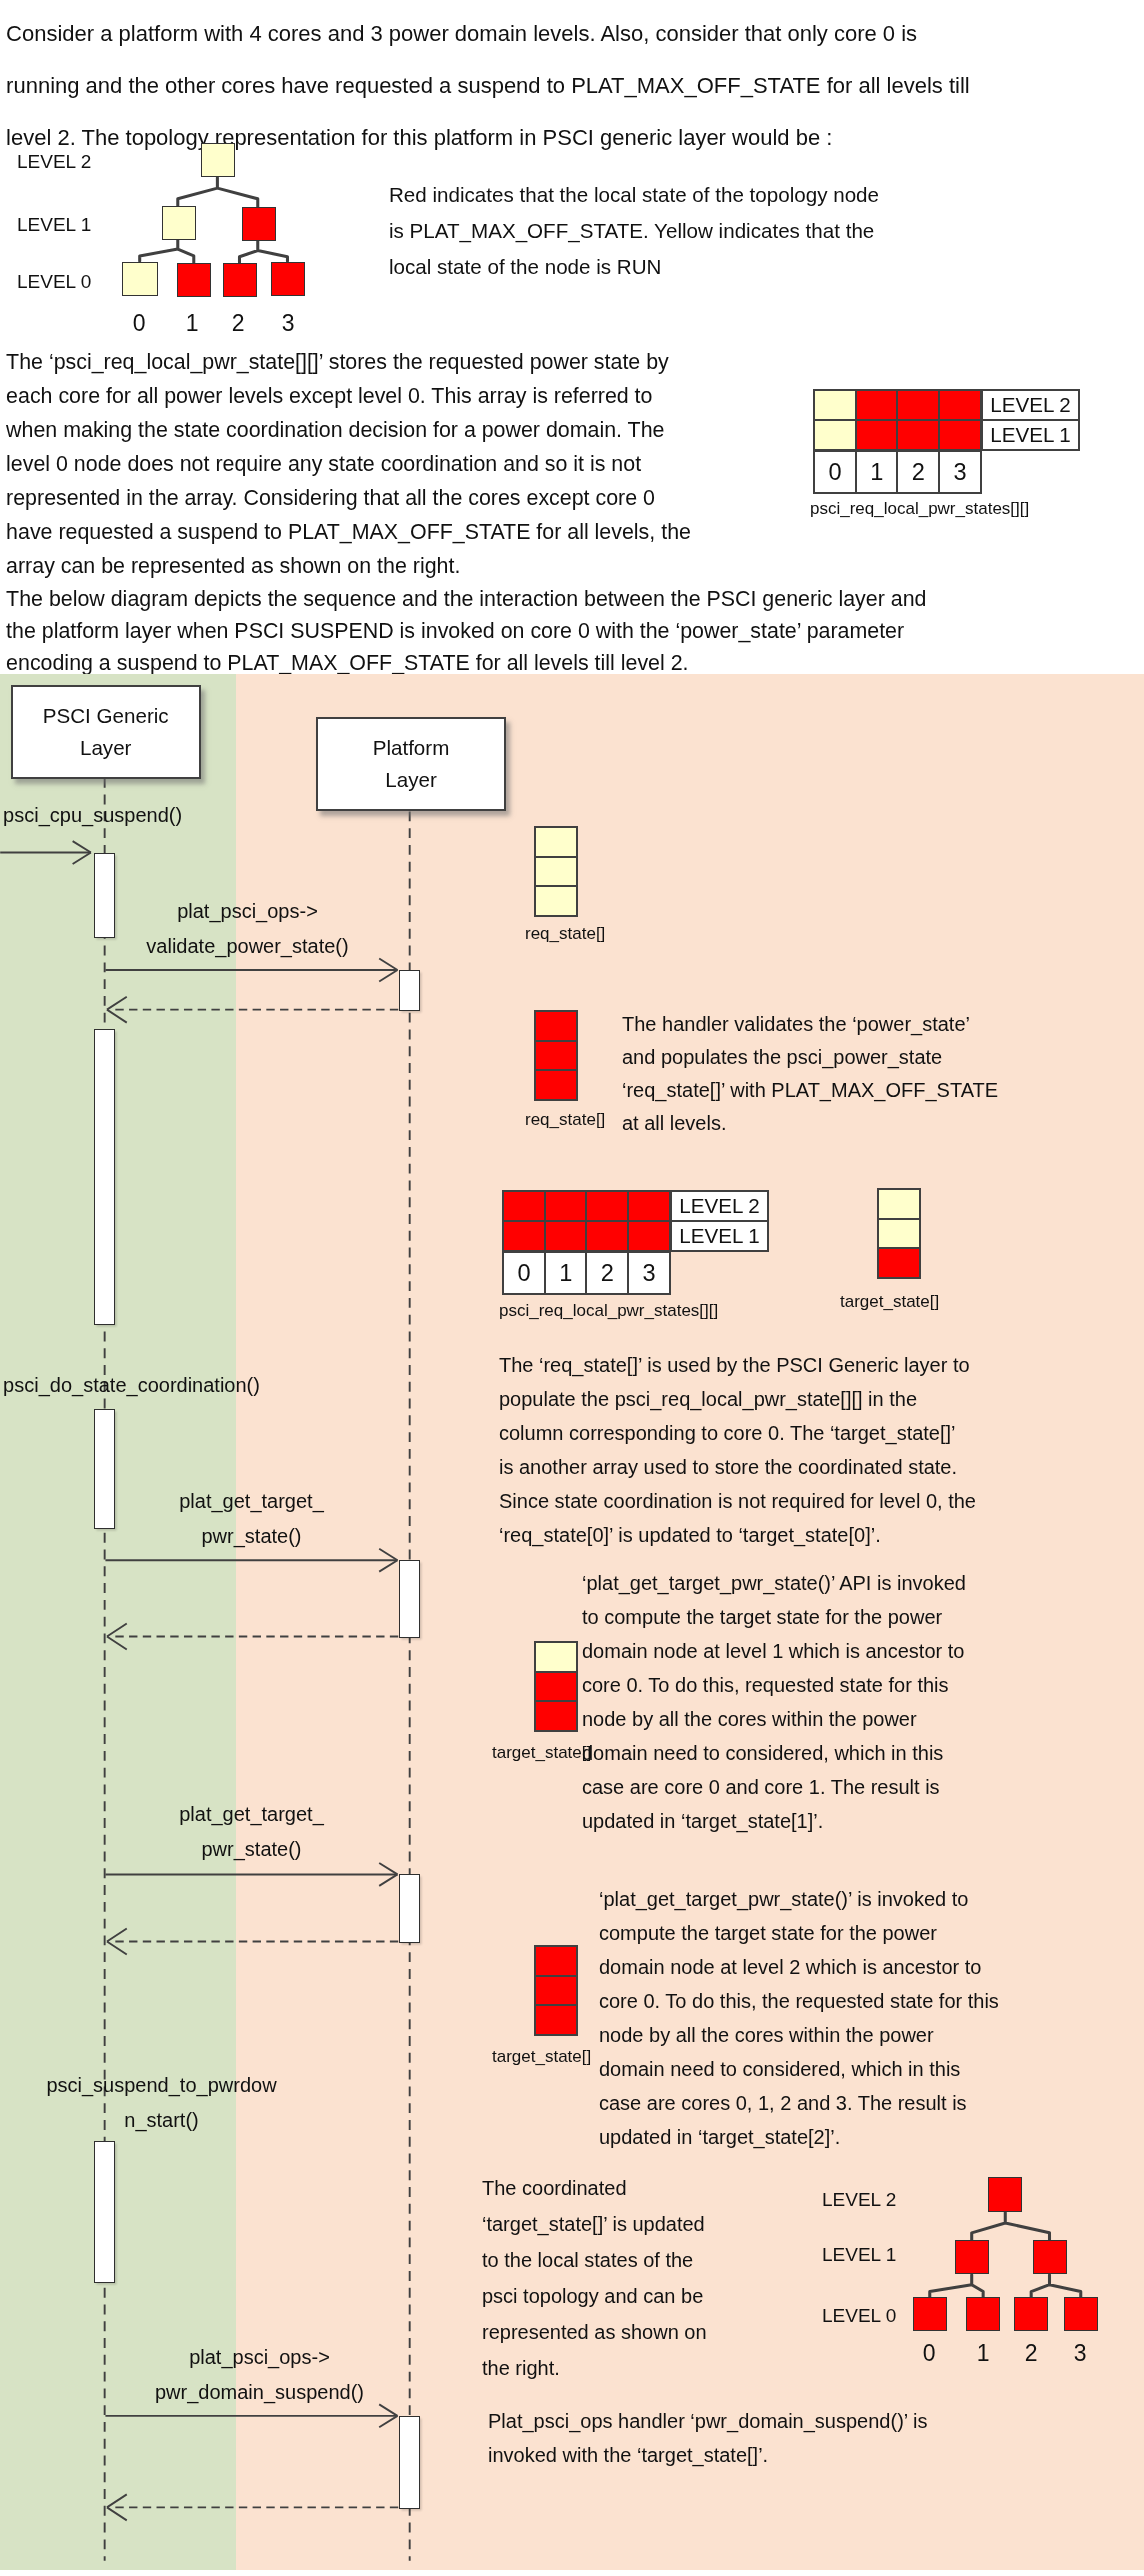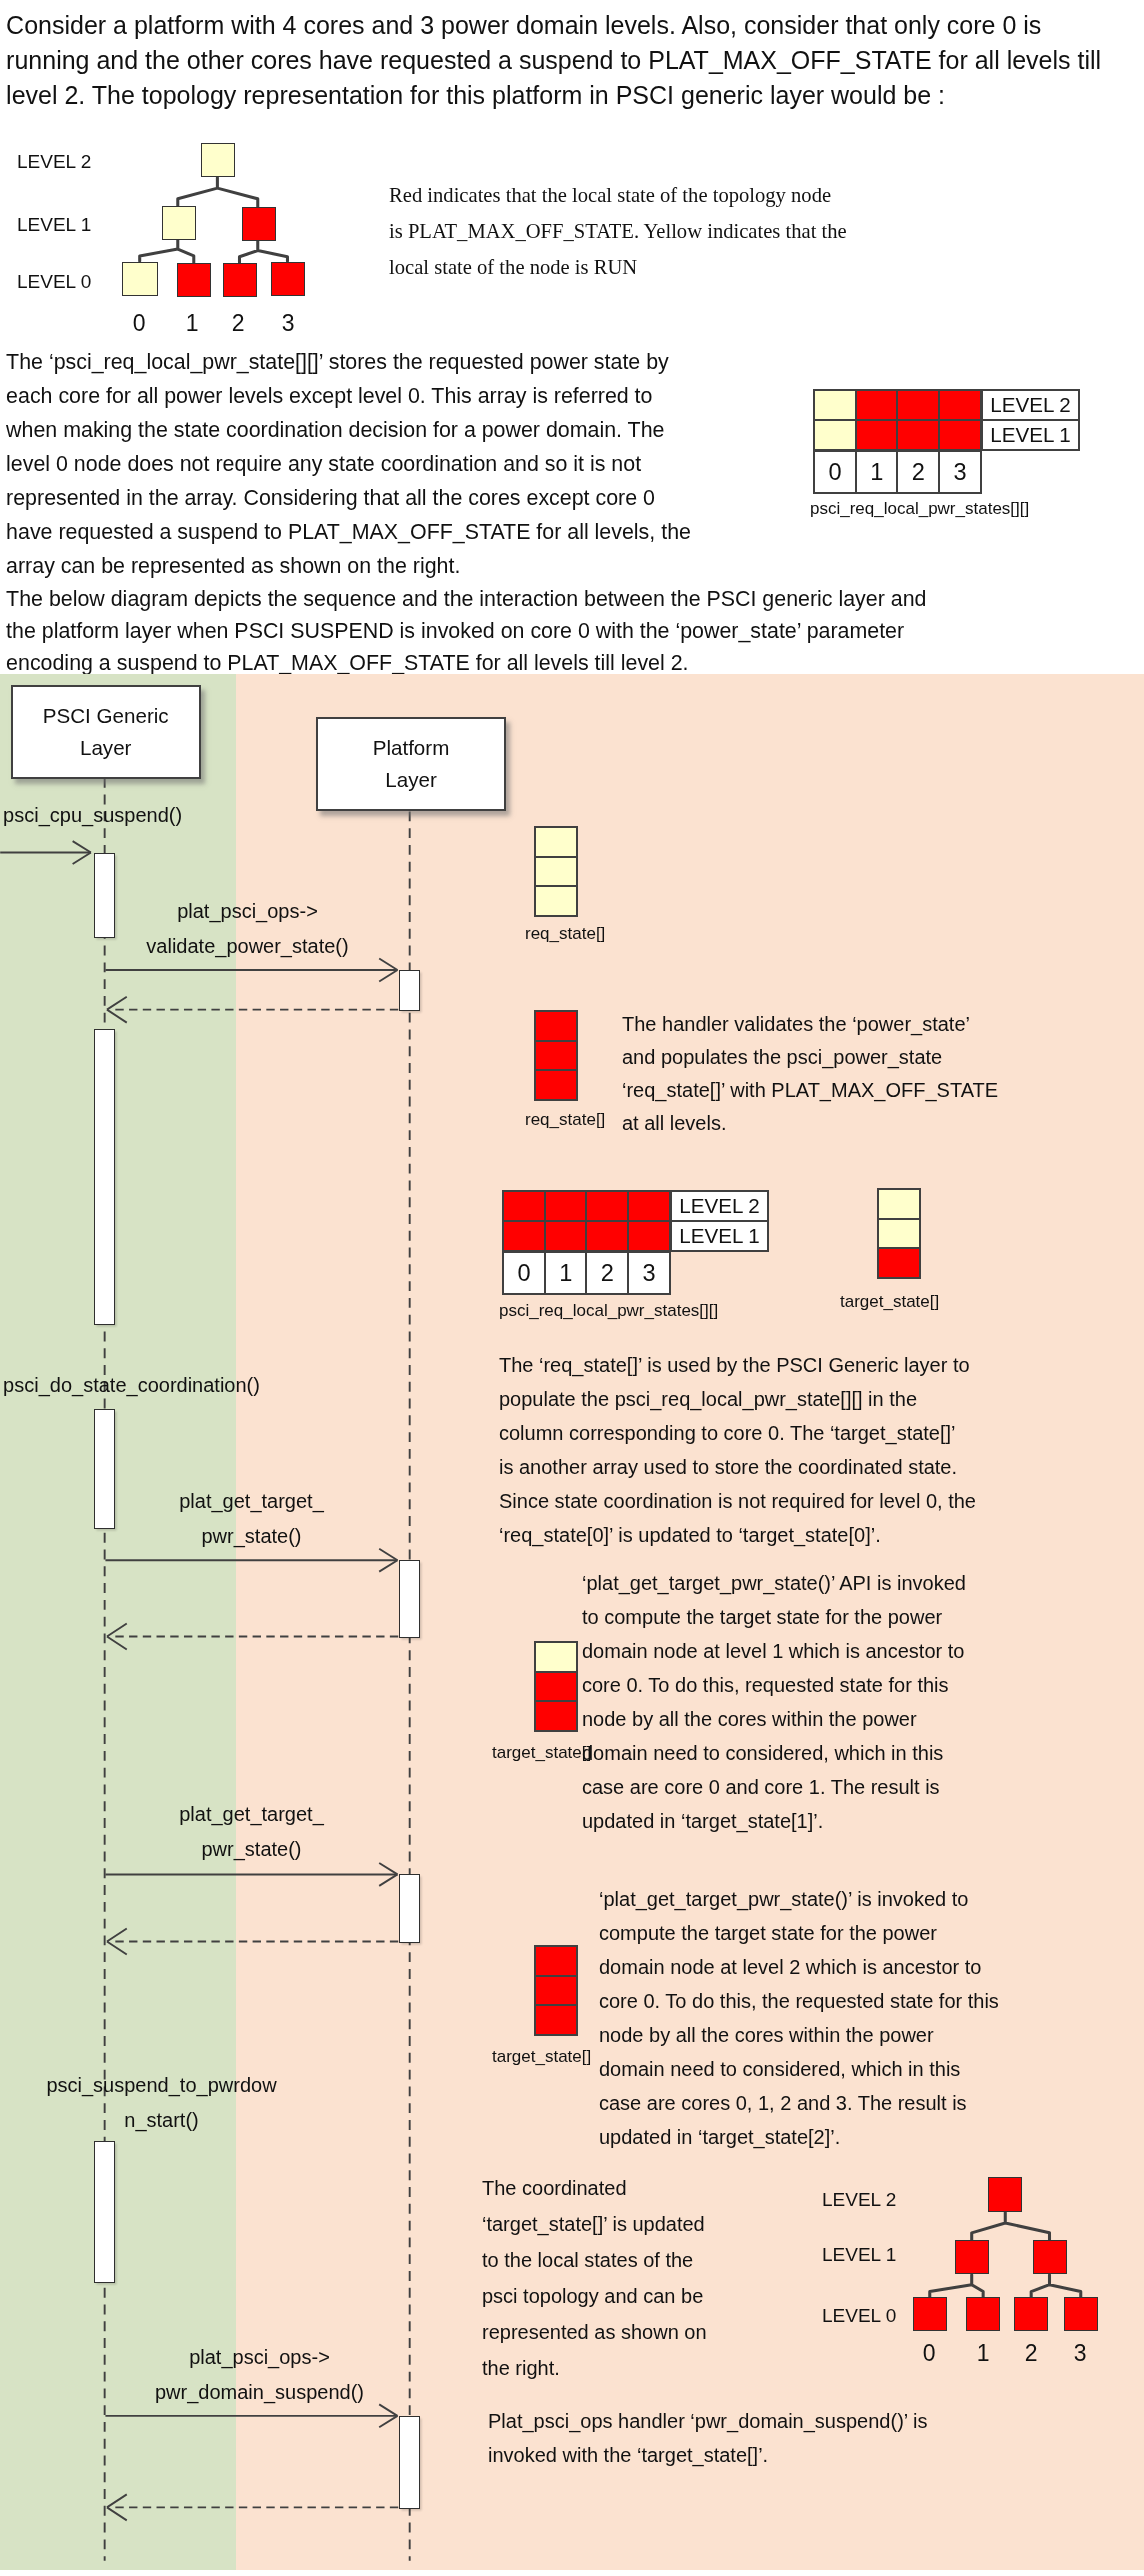--- a/index.html
+++ b/index.html
@@ -2,21 +2,21 @@
 <html style="font-size:12.2px"><head>
 <meta charset="utf-8">
 <style>
   html,body { margin:0; padding:0; background:#ffffff; }
   .page {
     position:relative; width:1145px; height:2576px; background:#ffffff;
     font-family:"Liberation Sans", sans-serif; color:#111; overflow:hidden;
   }
   .txt { position:absolute; white-space:pre-line; }
   .para { font-size:21.4px; line-height:34px; }
-  .para1 { font-size:25px; line-height:35px; }
+  .para1 { font-size:22px; line-height:52px; }
   .legend { font-size:20.6px; line-height:36px; }
   .anno { font-size:20px; line-height:34px; }
   .band { position:absolute; top:674px; height:1896px; }
   .band.green { left:0; width:236px; }
   .band.peach { left:236px; width:908px; }
   .lifebox {
     position:absolute; width:186px; height:90px; background:#fff;
     border:2.3px solid #404040; box-shadow:3.8px 4.6px 4.6px rgba(110,110,110,0.55);
     display:flex; align-items:center; justify-content:center; text-align:center;
     font-size:20.6px; line-height:32px; white-space:pre-line;
@@ -75,21 +75,21 @@
   <div class="tnode off" style="left:242px; top:207px;"></div>
   <div class="tnode run" style="left:122px; top:262px; width:36px; height:34px;"></div>
   <div class="tnode off" style="left:177px; top:263px; height:34px;"></div>
   <div class="tnode off" style="left:223px; top:263px; height:34px;"></div>
   <div class="tnode off" style="left:271px; top:262px; height:34px;"></div>
   <div class="coreNum" style="left:124px; top:310px;">0</div>
   <div class="coreNum" style="left:177px; top:310px;">1</div>
   <div class="coreNum" style="left:223px; top:310px;">2</div>
   <div class="coreNum" style="left:273px; top:310px;">3</div>
 
-  <div class="txt legend" style="left:389px; top:177px; width:671px;font-family:Liberation Serif, serif;">Red indicates that the local state of the topology node
+  <div class="txt legend" style="left:389px; top:177px; width:671px;">Red indicates that the local state of the topology node
 is PLAT_MAX_OFF_STATE. Yellow indicates that the
 local state of the node is RUN</div>
 
   <div class="txt para" style="left:6.1px; top:345px; width:820px;">The ‘psci_req_local_pwr_state[][]’ stores the requested power state by
 each core for all power levels except level 0. This array is referred to
 when making the state coordination decision for a power domain. The
 level 0 node does not require any state coordination and so it is not
 represented in the array. Considering that all the cores except core 0
 have requested a suspend to PLAT_MAX_OFF_STATE for all levels, the
 array can be represented as shown on the right.</div>

